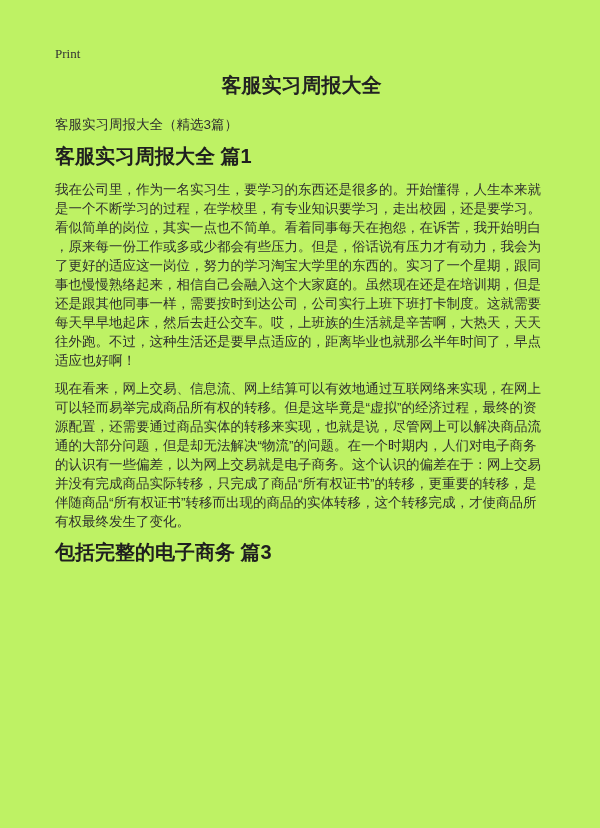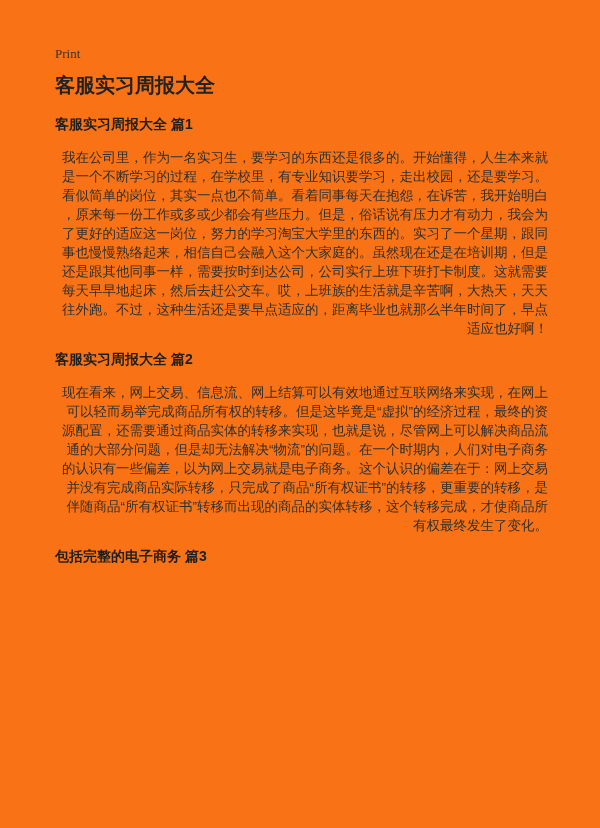--- a/index.html
+++ b/index.html
@@ -12,81 +12,81 @@
     background: #fdfdfd;
     color: #2f2f2f;
     font-family: "Liberation Sans", sans-serif;
     overflow: hidden;
   }
   .page {
     box-sizing: border-box;
     width: 600px;
     height: 828px;
     padding: 44px 52px 0 55px;
-    background: #f97316;
+    background: #bef264;
   }
   .print-label {
     font-family: "Liberation Serif", serif;
     font-size: 13px;
     line-height: 15px;
     color: #333333;
     margin: 0 0 11px 0;
     display: inline-block;
     cursor: pointer;
   }
   .doc-title {
     font-size: 20px;
     line-height: 27px;
     font-weight: 700;
-    text-align: left;
+    text-align: center;
     color: #222222;
     margin: 0 0 16px 0;
   }
   .doc-subtitle {
     font-size: 13.5px;
     line-height: 19px;
     margin: 0 0 13px 0;
     color: #2f2f2f;
   }
   .section-heading {
-    font-size: 14px;
+    font-size: 20px;
     line-height: 19px;
     font-weight: 700;
     color: #1f1f1f;
     margin: 12px 0 14px 0;
   }
   .body-para {
     font-size: 13.5px;
     line-height: 19px;
     margin: 0 0 9px 0;
     color: #2f2f2f;
     word-break: break-all;
     line-break: anywhere;
-    text-align: right;
+    text-align: left;
   }
   .clear-print {
     display: block;
   }
 </style>
 </head>
 <body>
 
 <div class="page">
 
   <span class="print-label">Print</span>
   <span class="clear-print"></span>
 
   <h1 class="doc-title">客服实习周报大全</h1>
 
+  <div class="doc-subtitle">客服实习周报大全（精选3篇）</div>
 
   <h2 class="section-heading">客服实习周报大全 篇1</h2>
 
   <p class="body-para">我在公司里，作为一名实习生，要学习的东西还是很多的。开始懂得，人生本来就是一个不断学习的过程，在学校里，有专业知识要学习，走出校园，还是要学习。看似简单的岗位，其实一点也不简单。看着同事每天在抱怨，在诉苦，我开始明白，原来每一份工作或多或少都会有些压力。但是，俗话说有压力才有动力，我会为了更好的适应这一岗位，努力的学习淘宝大学里的东西的。实习了一个星期，跟同事也慢慢熟络起来，相信自己会融入这个大家庭的。虽然现在还是在培训期，但是还是跟其他同事一样，需要按时到达公司，公司实行上班下班打卡制度。这就需要每天早早地起床，然后去赶公交车。哎，上班族的生活就是辛苦啊，大热天，天天往外跑。不过，这种生活还是要早点适应的，距离毕业也就那么半年时间了，早点适应也好啊！</p>
 
-  <h2 class="section-heading">客服实习周报大全 篇2</h2>
 
 
   <p class="body-para">现在看来，网上交易、信息流、网上结算可以有效地通过互联网络来实现，在网上可以轻而易举完成商品所有权的转移。但是这毕竟是“虚拟”的经济过程，最终的资源配置，还需要通过商品实体的转移来实现，也就是说，尽管网上可以解决商品流通的大部分问题，但是却无法解决“物流”的问题。在一个时期内，人们对电子商务的认识有一些偏差，以为网上交易就是电子商务。这个认识的偏差在于：网上交易并没有完成商品实际转移，只完成了商品“所有权证书”的转移，更重要的转移，是伴随商品“所有权证书”转移而出现的商品的实体转移，这个转移完成，才使商品所有权最终发生了变化。</p>
 
 
   <h2 class="section-heading">包括完整的电子商务 篇3</h2>
 
 </div>
 
 </body></html>

